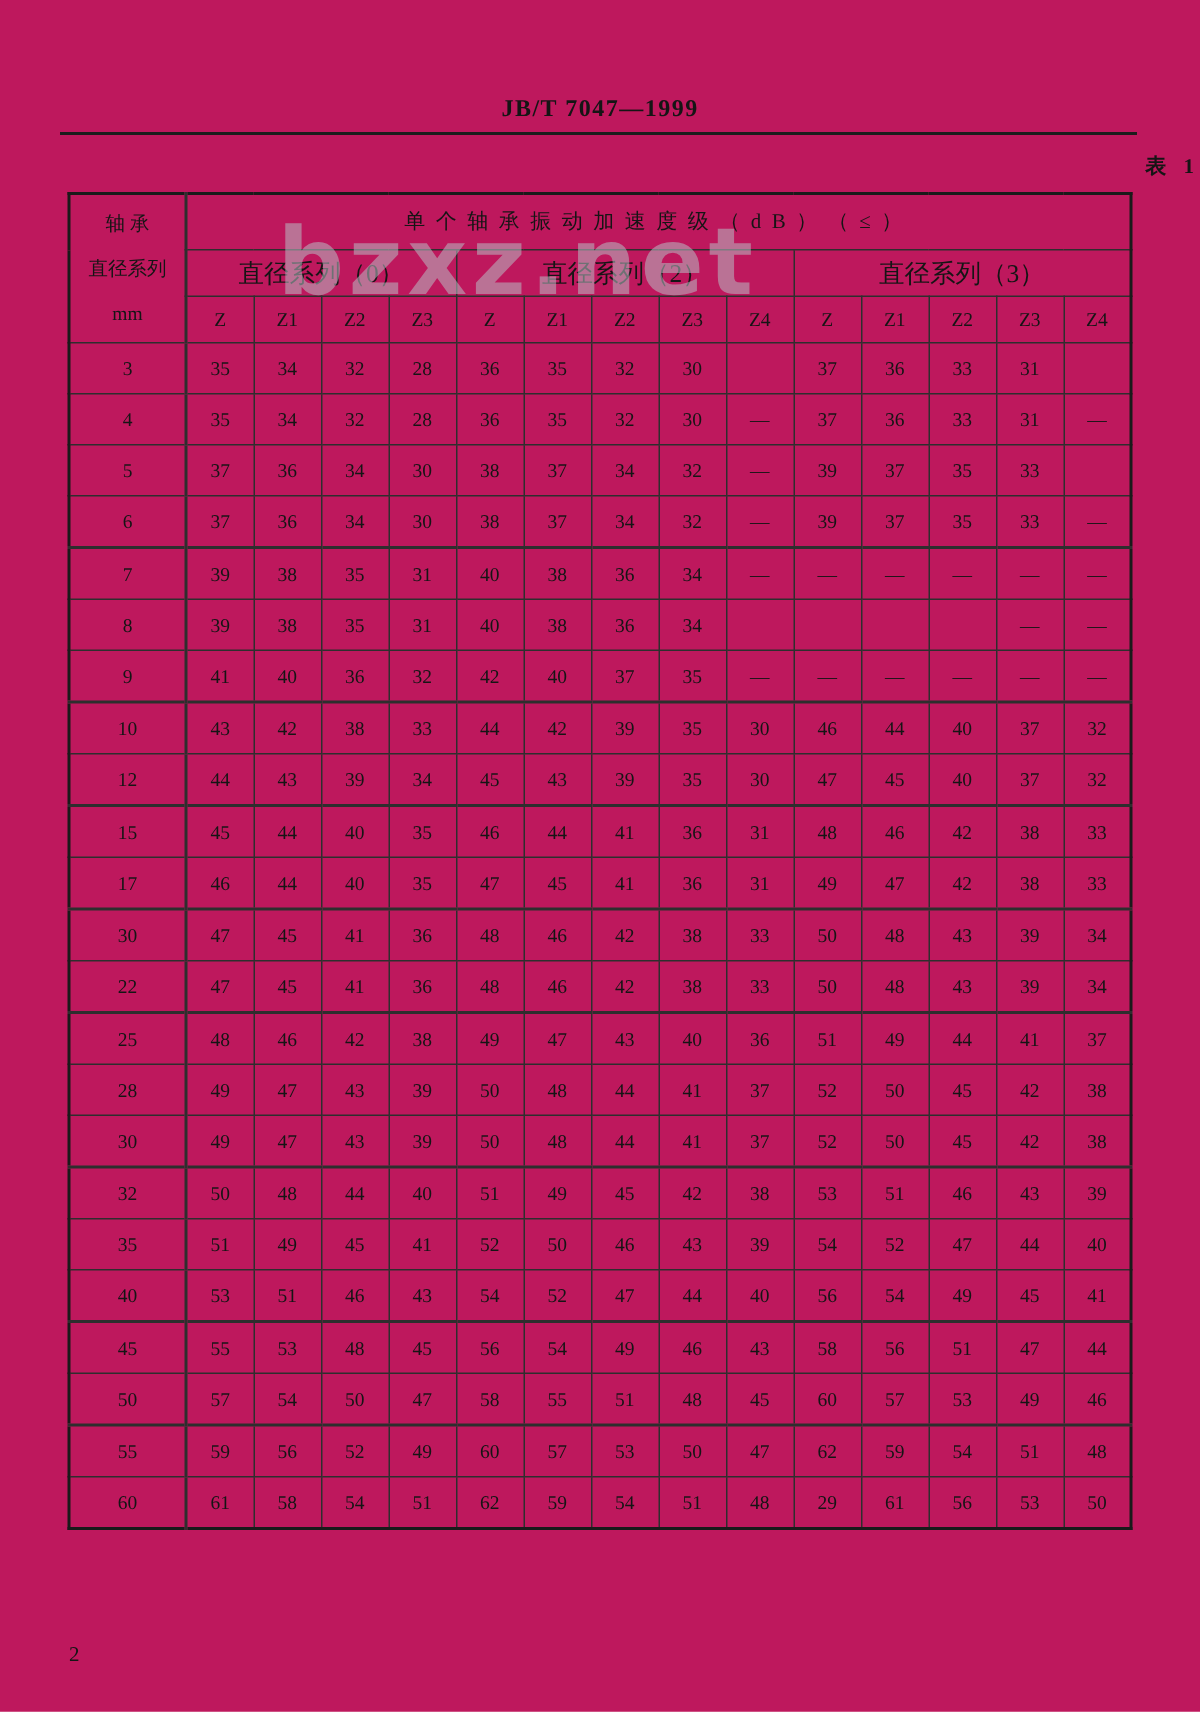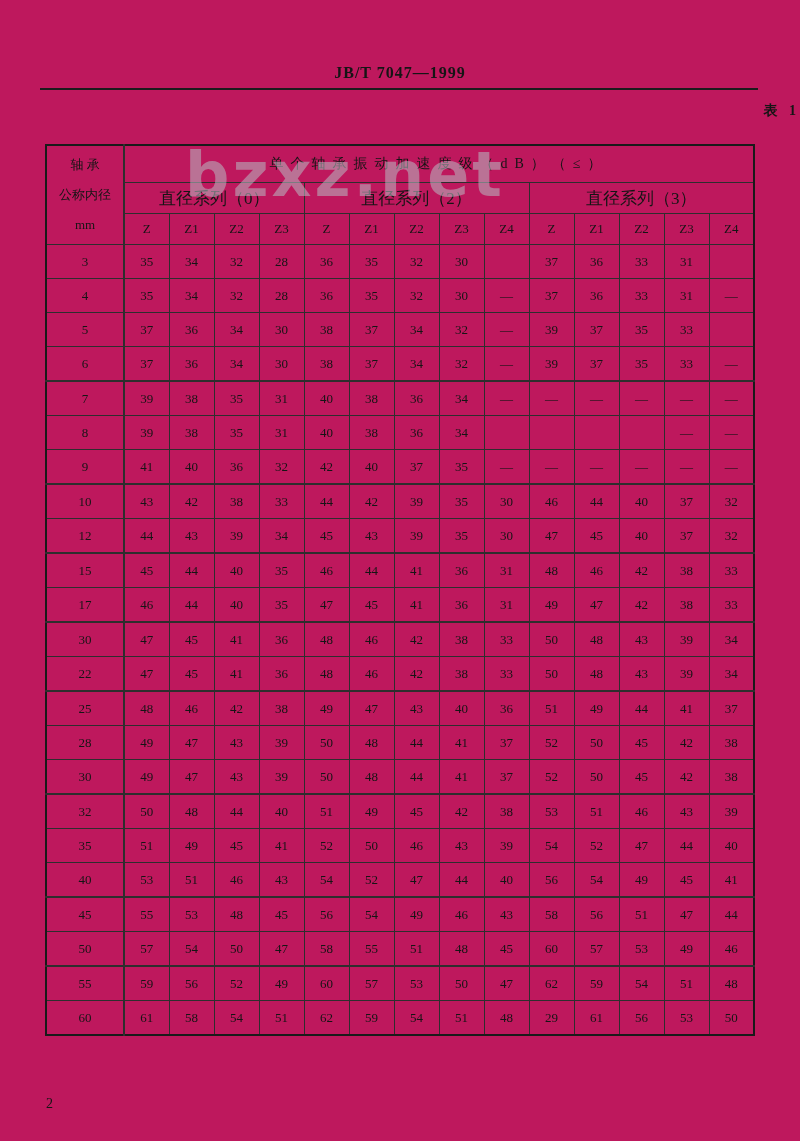--- a/index.html
+++ b/index.html
@@ -24,21 +24,21 @@
     text-align:right;font-size:14px;font-weight:bold;letter-spacing:4px;
   }
 
   .watermark{
     position:absolute;top:138px;left:185px;
     font-family:"DejaVu Sans","Liberation Sans",sans-serif;
     font-size:62px;font-weight:bold;letter-spacing:3px;
     color:#b8bdc3;opacity:0.55;pointer-events:none;z-index:5;
   }
 
-  .table-wrap{position:absolute;top:128px;left:45px;margin-top:16px;}
+  .table-wrap{position:absolute;top:128px;left:45px;}
   table{
     border-collapse:collapse;table-layout:fixed;width:710px;
     border:2px solid #1a1a1a;
   }
   th,td{
     border:1px solid #2e2e2e;
     text-align:center;vertical-align:middle;
     font-size:13px;font-weight:normal;
     padding:0;overflow:hidden;white-space:nowrap;
   }
@@ -88,21 +88,21 @@
         <col>
           <col>
           <col>
           <col>
           <col>
       </colgroup>
       <thead>
         <tr class="title-row">
           <th class="corner" rowspan="3">
             <div class="cline">轴  承</div>
-            <div class="cline">公称内径</div>
+            <div class="cline">直径系列</div>
             <div class="cline">mm</div>
           </th>
           <th class="title-cell" colspan="14">单个轴承振动加速度级（dB）（≤）</th>
         </tr>
         <tr class="group-row" id="group-row">
             <th colspan="4">直径系列（0）</th>
             <th colspan="5">直径系列（2）</th>
             <th colspan="5">直径系列（3）</th>
           </tr>
         <tr class="col-row" id="col-row">

